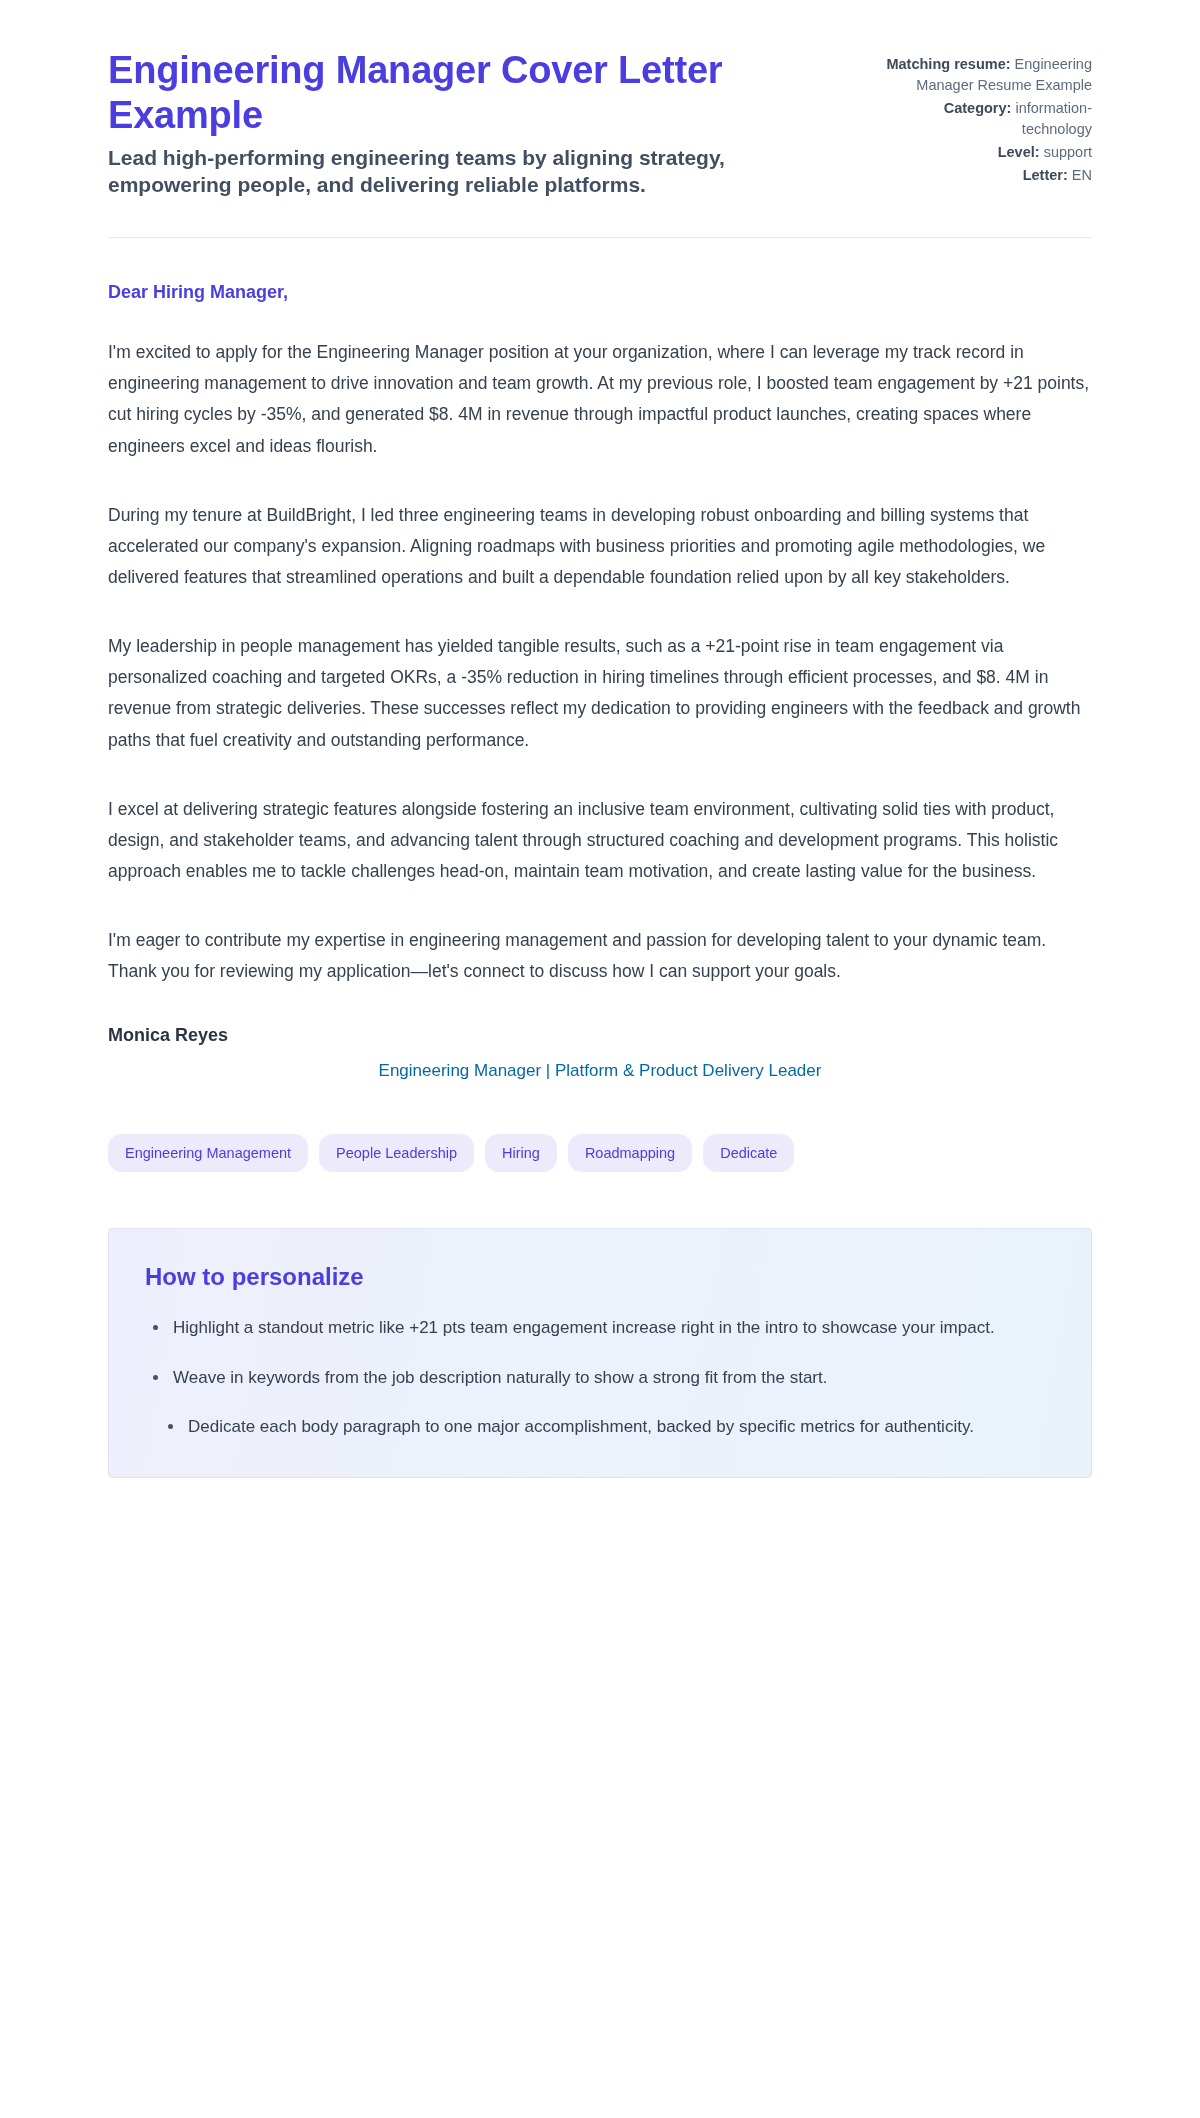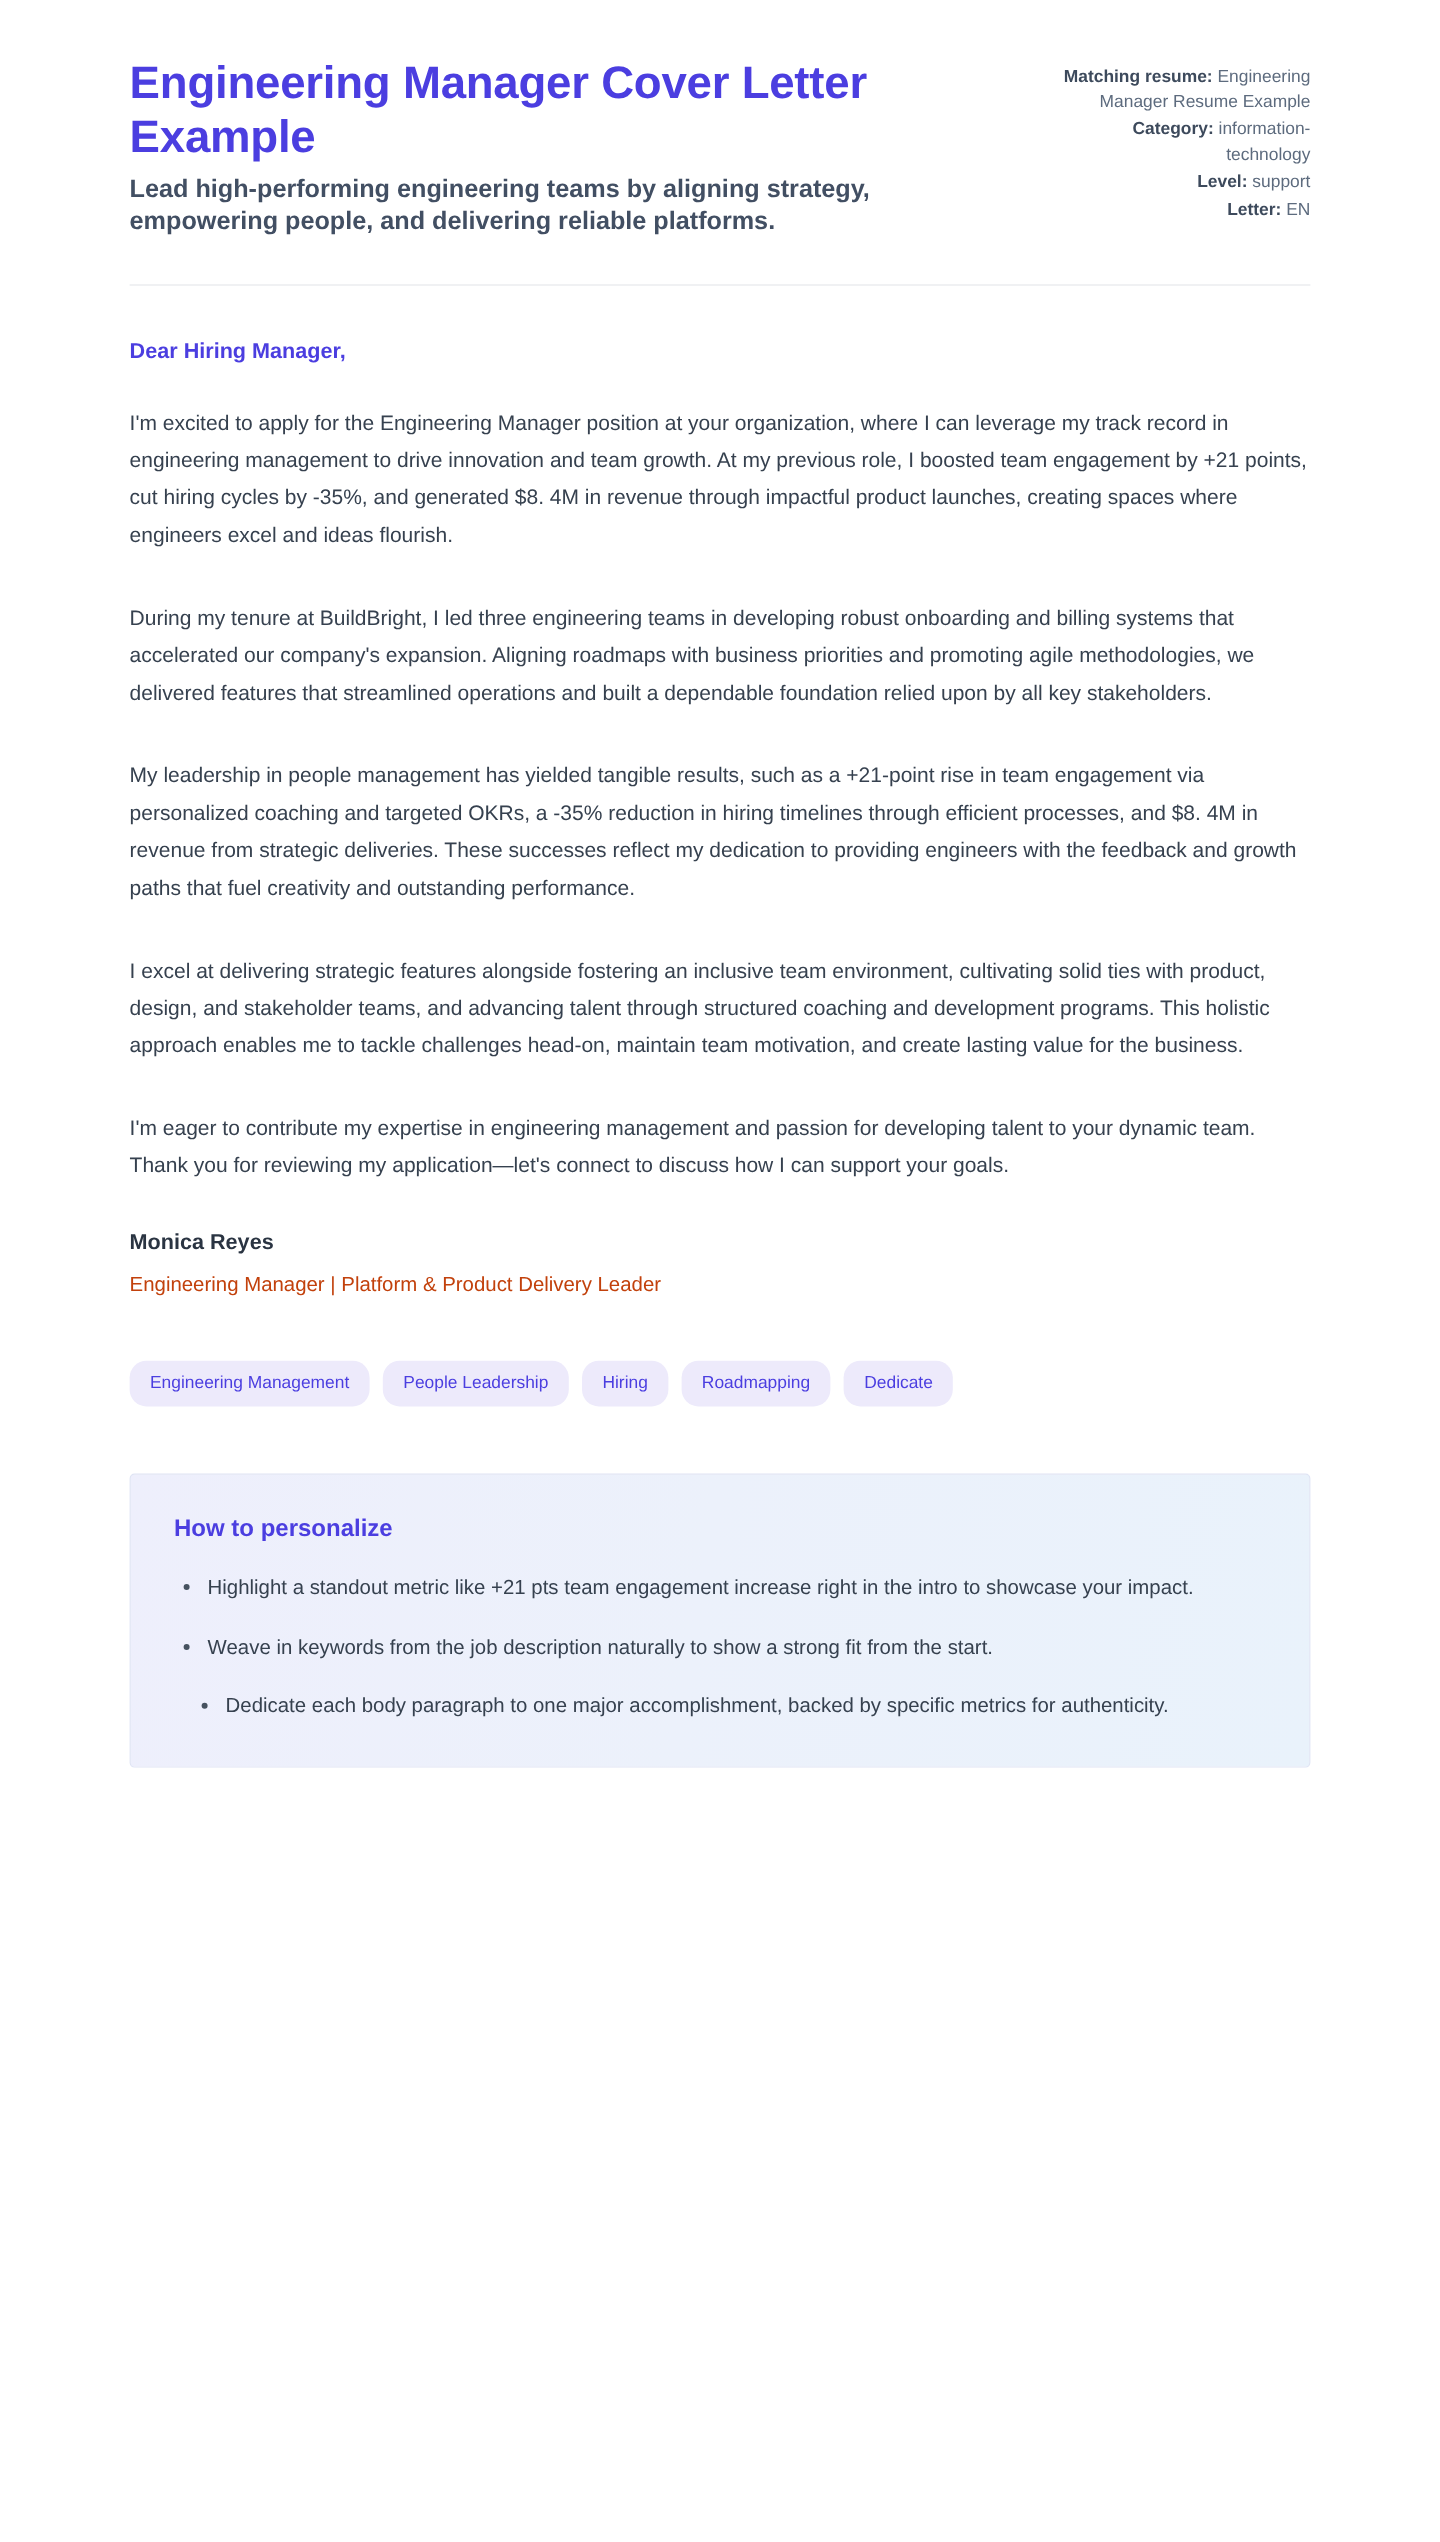--- a/index.html
+++ b/index.html
@@ -98,21 +98,22 @@
   .sign-name {
     margin: 0 0 12px 0;
     font-size: 18px;
     font-weight: 700;
     color: #2a3442;
   }
   .sign-title {
     margin: 0;
     font-size: 17px;
     line-height: 1.5;
-    color: #c2410c;
+    color: #0369a1;
+    text-align: center;
   }
 
   
   .tag-row {
     display: flex;
     flex-wrap: wrap;
     gap: 11px;
     margin-top: 50px;
   }
   .tag {
@@ -128,21 +129,21 @@
   
   .callout {
     margin-top: 56px;
     background: linear-gradient(100deg, #eeeffc 0%, #ecf1fb 48%, #e9f2fb 100%);
     border: 1px solid #dfe4f4;
     border-radius: 4px;
     padding: 34px 36px 36px 36px;
   }
   .callout-title {
     margin: 0 0 22px 0;
-    font-size: 20px;
+    font-size: 24px;
     font-weight: 700;
     color: #4b3ee0;
   }
   .callout-list {
     margin: 0;
     padding-left: 24px;
     list-style: none;
   }
   .callout-list li {
     position: relative;

